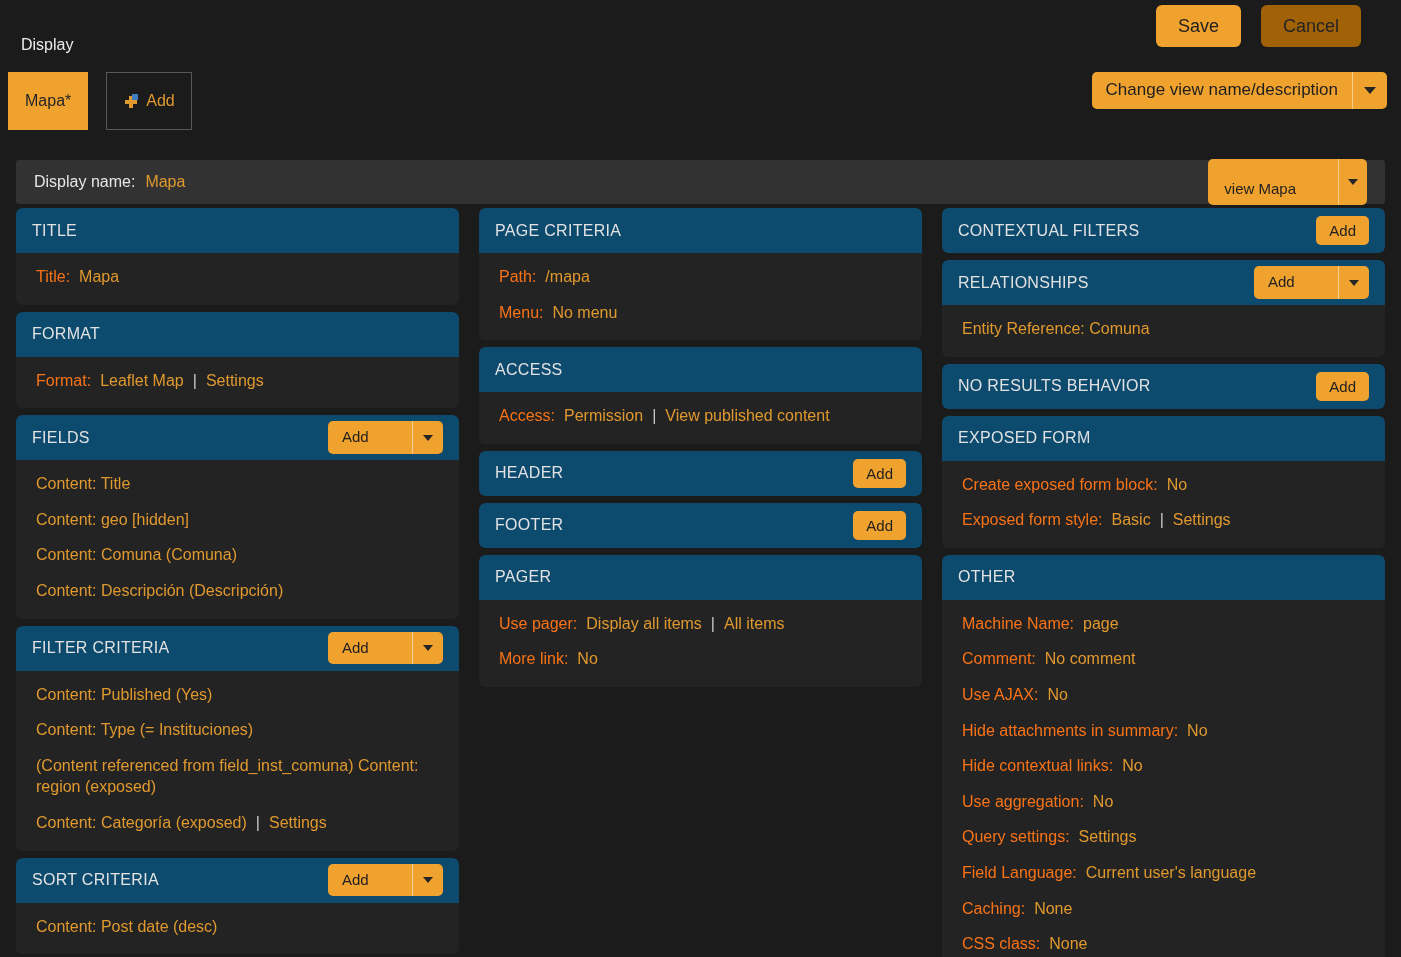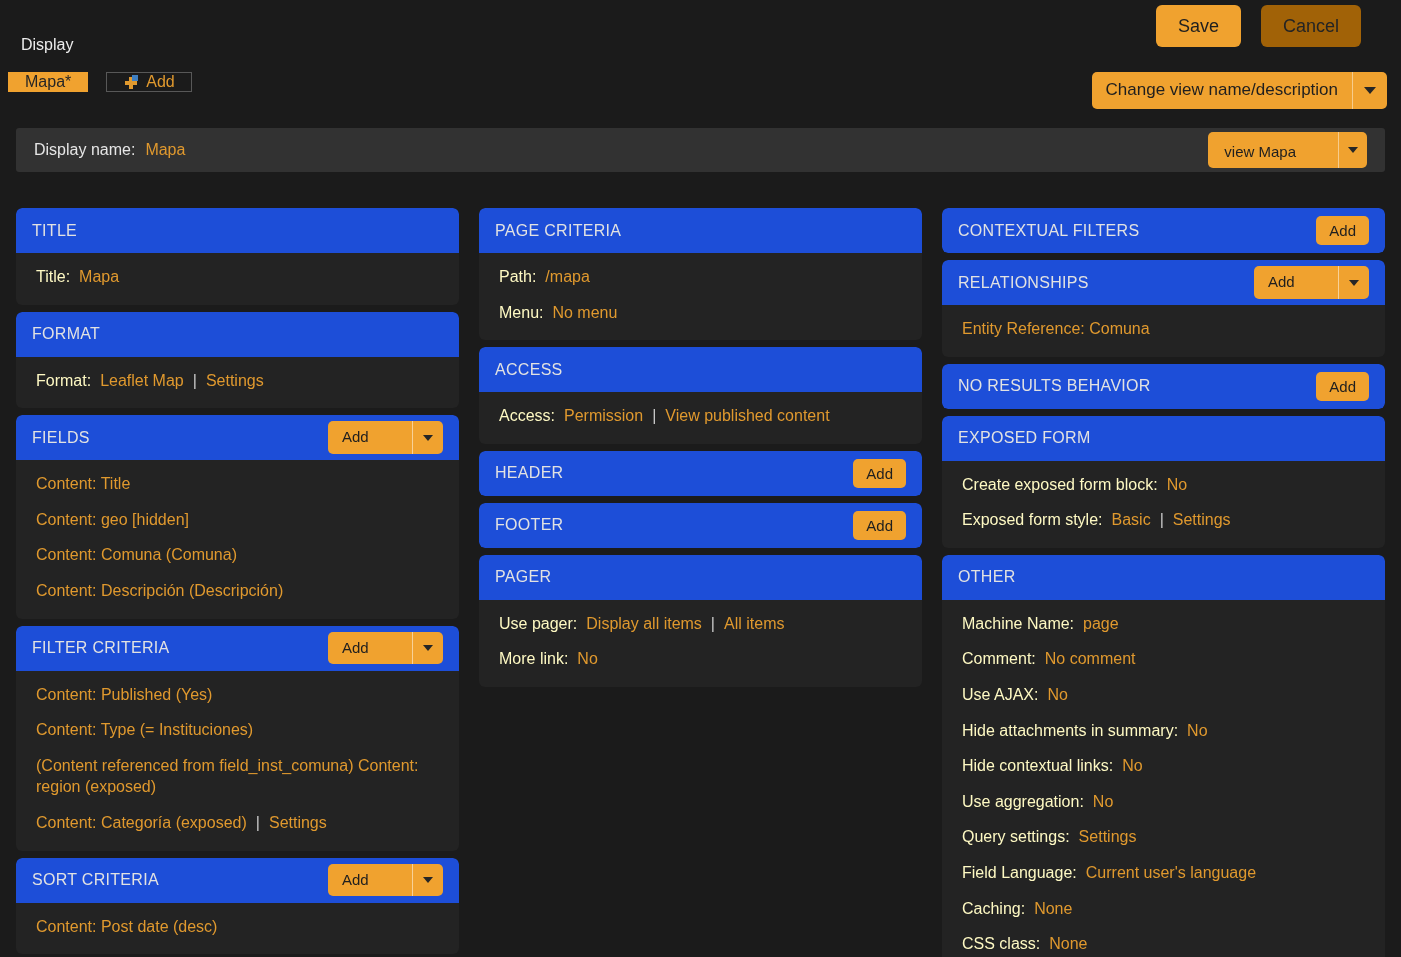--- a/index.html
+++ b/index.html
@@ -20,21 +20,21 @@
     border:none; border-radius:6px; cursor:pointer;
     font-family:inherit; font-size:18px; color:#1f1f1f;
     padding:12px 22px; line-height:1;
   }
   .btn-primary { background:#f0a22f; }
   .btn-gray { background:#a16207; color:#242424; }
 
   
   .tabs { position:absolute; left:8px; top:72px; display:flex; gap:18px; }
   .tab {
-    border-radius:0; font-size:16px; padding:1px 16px; cursor:pointer;
+    border-radius:0; font-size:16px; padding:20px 16px; cursor:pointer;
     display:flex; align-items:center; gap:7px; line-height:1;
   }
   .tab-active { background:#f0a22f; color:#262626; border:1px solid #f0a22f; }
   .tab-add { background:transparent; color:#e0992e; border:1px solid #585858; }
 
   .changeview { position:absolute; top:72px; right:14px; }
 
   
   .dd {
     background:#f0a22f; border:none; border-radius:5px; cursor:pointer;
@@ -46,48 +46,48 @@
     display:flex; align-items:center; padding:0 11px;
     border-left:1px solid rgba(255,255,255,0.45);
   }
   .caret {
     width:0; height:0; border-left:6px solid transparent;
     border-right:6px solid transparent; border-top:7px solid #262626;
   }
 
   
   .display-bar {
-    position:absolute; left:16px; right:16px; top:128px; height:44px;
+    position:absolute; left:16px; right:16px; top:160px; height:44px;
     background:#323232; border-radius:3px;
     display:flex; align-items:center; padding:0 18px;
   }
   .display-bar .lbl { font-size:16px; color:#e6e6e6; }
   .display-bar a { margin-left:10px; }
   .display-bar .dd { margin-left:auto; }
-  .display-bar .dd .dd-label { font-size:15px; padding:12px 42px 7px 16px; }
+  .display-bar .dd .dd-label { font-size:15px; padding:22px 42px 7px 16px; }
   .display-bar .dd .dd-arrow { padding:0 9px; }
   .display-bar .caret { border-left-width:5px; border-right-width:5px; border-top-width:6px; }
 
   
   .columns {
     position:absolute; left:16px; right:16px; top:208px;
     display:flex; gap:20px; align-items:flex-start;
   }
   .col { flex:1 1 0; min-width:0; display:flex; flex-direction:column; gap:7px; }
   .section { border-radius:6px; overflow:hidden; }
   .section-header {
-    background:#1d4ed8; height:45px; border-radius:6px;
+    background:#0c4a6e; height:45px; border-radius:6px;
     display:flex; align-items:center; justify-content:space-between;
     padding:0 16px;
   }
   .section-title { font-size:16px; color:#e2e2e2; letter-spacing:0.3px; }
   .section-body { background:#232323; padding:6px 0 10px; border-radius:0 0 4px 4px; }
   .section.has-body .section-header { border-radius:6px 6px 0 0; }
   .row { padding:7px 20px; font-size:16px; line-height:1.35; }
-  .row .lbl { color:#fef9c3; margin-right:9px; }
+  .row .lbl { color:#f97316; margin-right:9px; }
   a.link { color:#e0992e; text-decoration:none; cursor:pointer; }
   .sep { color:#c9c9c9; margin:0 9px; }
 
   
   .hdr-add {
     background:#f0a22f; border:none; border-radius:5px; cursor:pointer;
     color:#1f1f1f; font-family:inherit; font-size:15px; padding:7px 13px; line-height:1;
   }
   .hdr-add-dd { display:inline-flex; align-items:stretch; padding:0; }
   .hdr-add-dd .dd-label { padding:8px 14px; font-size:15px; min-width:84px; text-align:left; }

